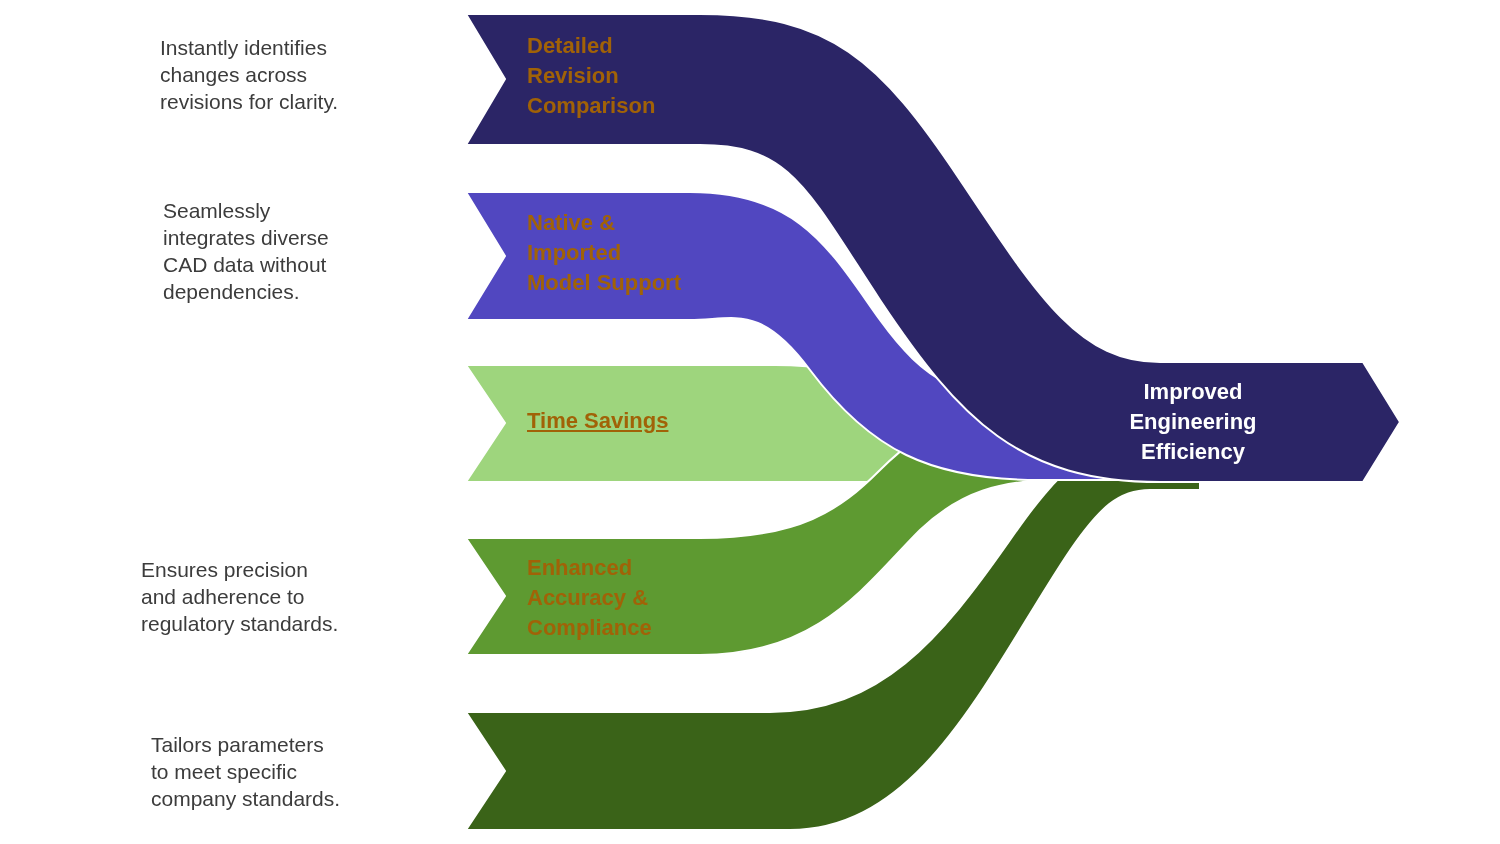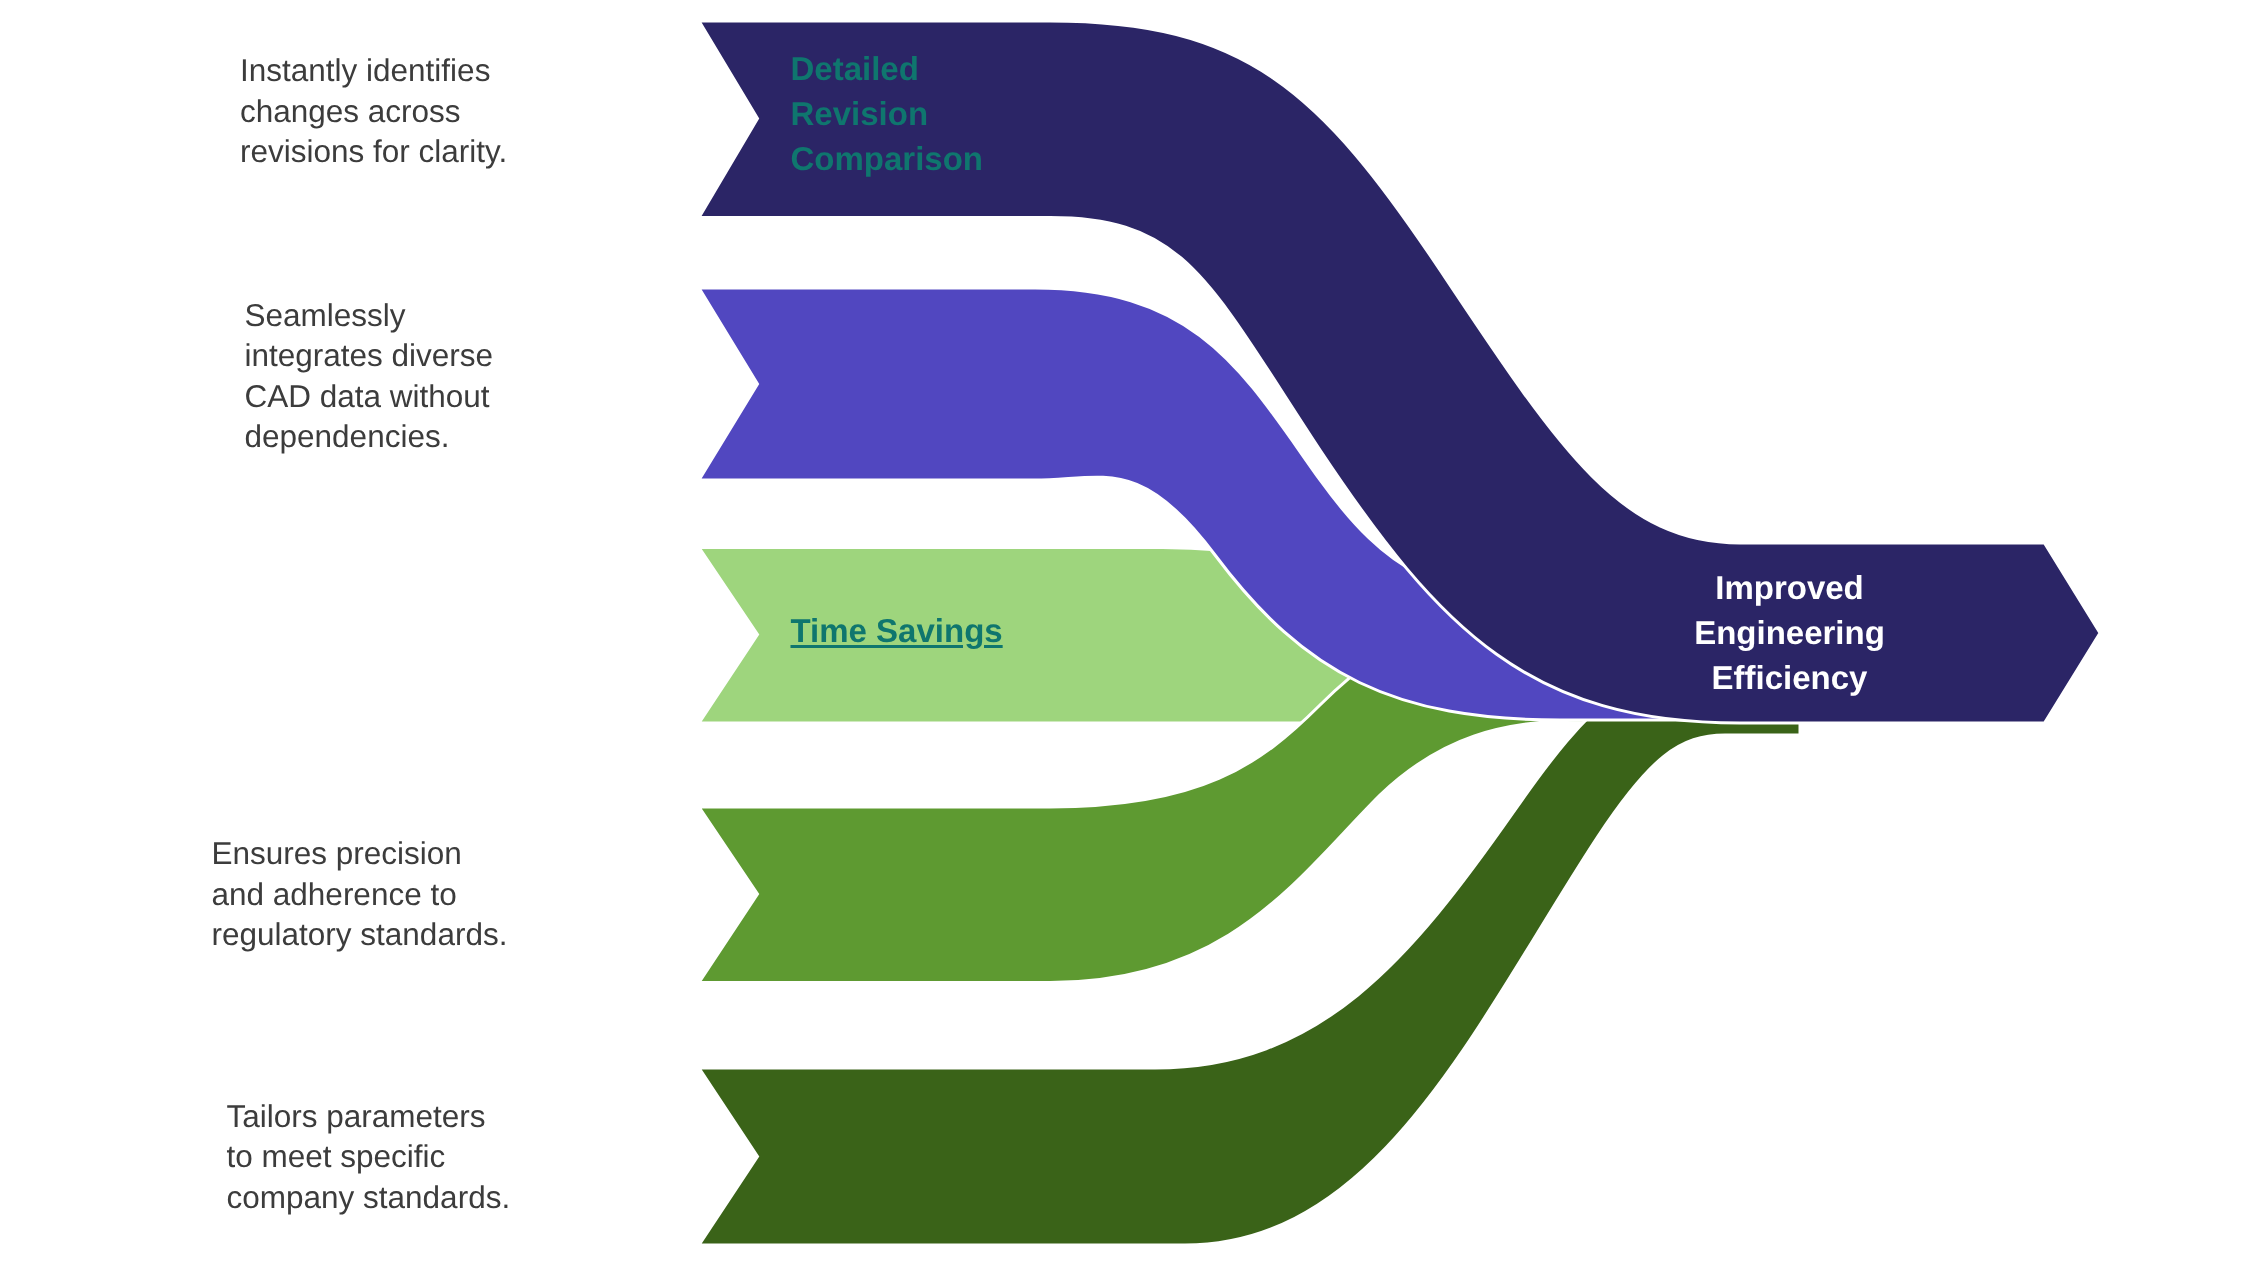--- a/index.html
+++ b/index.html
@@ -30,21 +30,21 @@
     position: absolute;
     color: #3c3c3c;
     font-size: 21px;
     line-height: 27px;
     font-family: "Liberation Sans", sans-serif;
     white-space: pre-line;
     text-align: left;
   }
   .band-label {
     position: absolute;
-    color: #0f766e;
+    color: #a16207;
     font-weight: bold;
     font-size: 22px;
     line-height: 30px;
     font-family: "Liberation Sans", sans-serif;
     white-space: pre-line;
     text-align: left;
   }
   .outcome-label {
     position: absolute;
     color: #ffffff;
@@ -153,22 +153,28 @@
 regulatory standards.</div>
 
   <div class="desc" style="left:151px; top:731px; width:300px;">Tailors parameters
 to meet specific
 company standards.</div>
 
   <div class="band-label" style="left:527px; top:31px; width:250px;">Detailed
 Revision
 Comparison</div>
 
+  <div class="band-label" style="left:527px; top:208px; width:260px;">Native &amp;
+Imported
+Model Support</div>
 
   <div class="band-label" style="left:527px; top:406px; width:260px;text-decoration:underline;">Time Savings</div>
 
+  <div class="band-label" style="left:527px; top:553px; width:260px;">Enhanced
+Accuracy &amp;
+Compliance</div>
 
 
   <div class="outcome-label" style="left:1043px; top:377px; width:300px;">Improved
 Engineering
 Efficiency</div>
 
 </div>
 
 </body></html>

